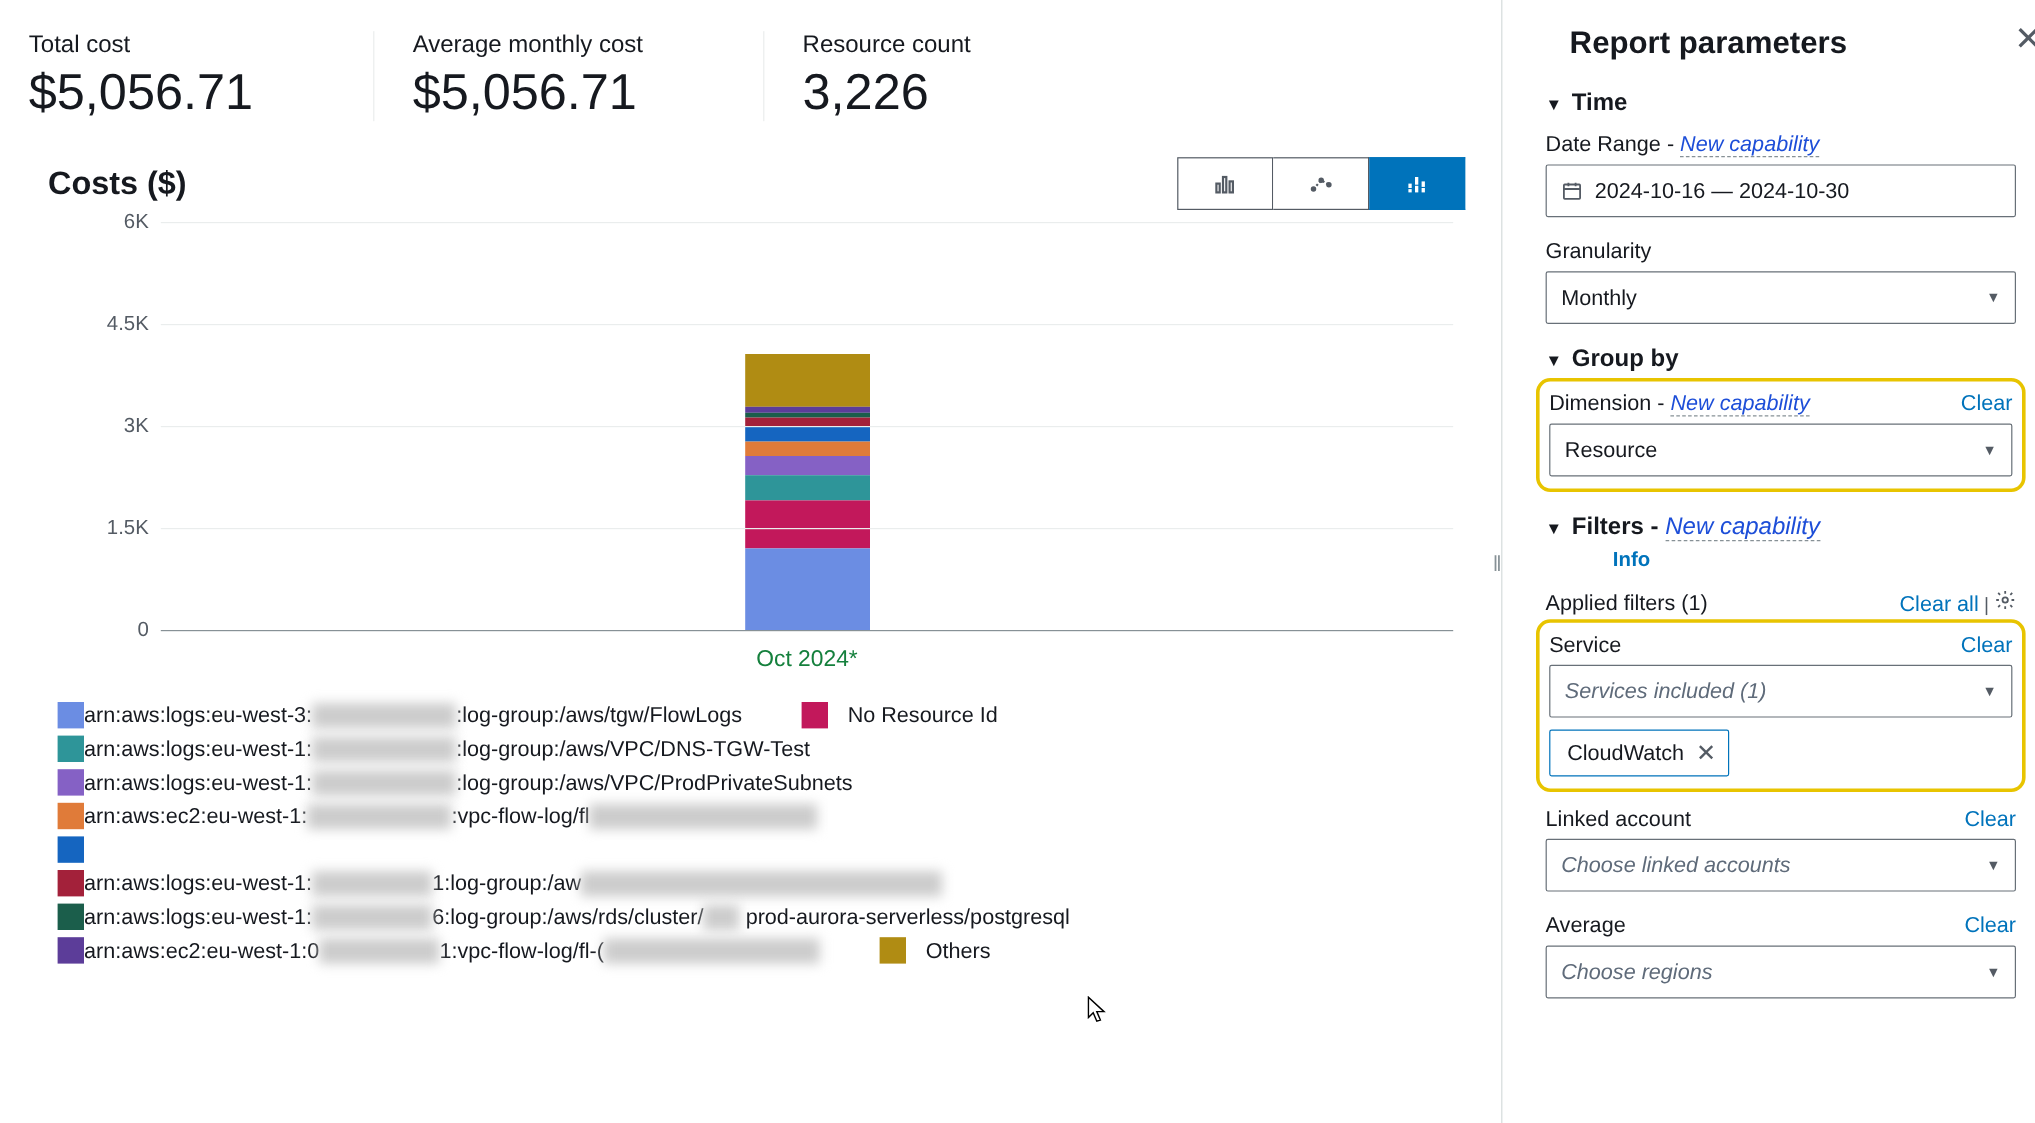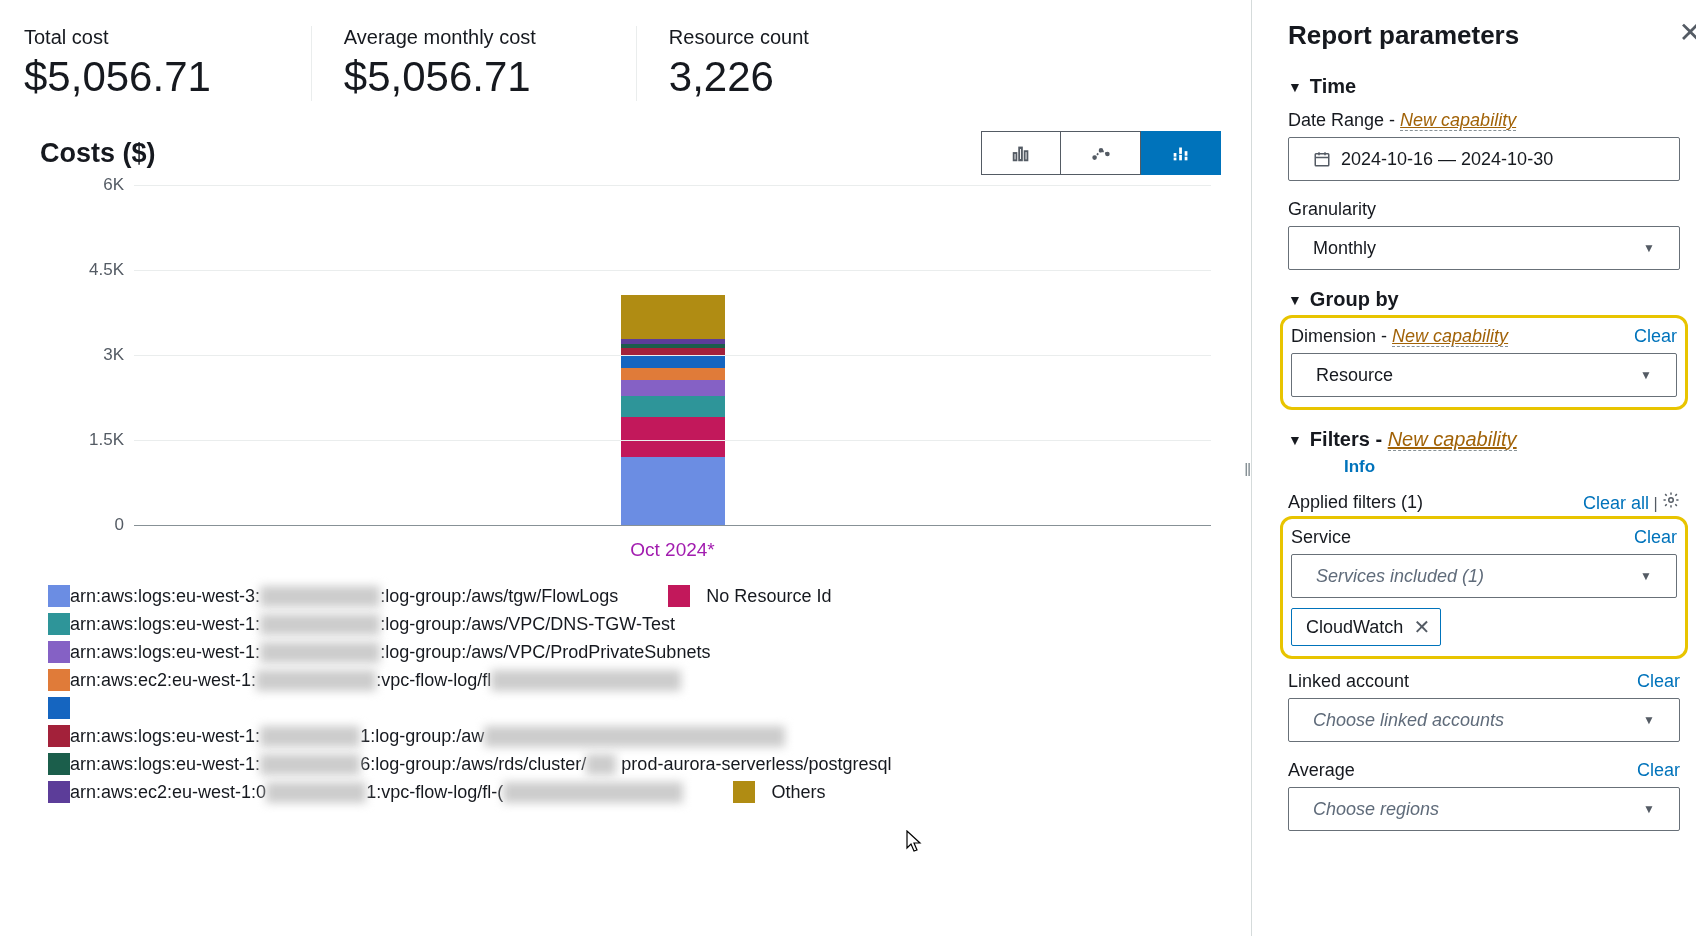--- a/index.html
+++ b/index.html
@@ -26,40 +26,40 @@
 
   
   .chart-area { position: relative; height: 380px; margin-left: 50px; margin-right: 10px; margin-bottom: 20px; }
   .y-axis { position: absolute; left: 0; top: 0; bottom: 40px; width: 60px; }
   .y-tick { position: absolute; right: 10px; font-size: 17px; color: #545b64; transform: translateY(-50%); }
   .plot { position: absolute; left: 60px; right: 0; top: 0; bottom: 40px; }
   .grid-line { position: absolute; left: 0; right: 0; height: 1px; background: #eaeded; }
   .baseline { background: #879196; }
   .stacked-bar { position: absolute; left: 50%; transform: translateX(-50%); width: 104px; bottom: 0; display: flex; flex-direction: column-reverse; }
   .seg { width: 100%; }
-  .x-label { position: absolute; left: 50%; transform: translateX(-50%); bottom: -36px; font-size: 19px; color: #a21caf; }
+  .x-label { position: absolute; left: 50%; transform: translateX(-50%); bottom: -36px; font-size: 19px; color: #15803d; }
 
   
   .legend { display: flex; flex-direction: column; gap: 6px; padding-left: 24px; font-size: 18px;}
   .legend-row { display: flex; align-items: center; }
   .swatch { width: 22px; height: 22px; flex-shrink: 0; }
   .legend-label { white-space: nowrap; }
   .blur-span { filter: blur(5px); display: inline-block; background: #ccc; color: transparent; user-select: none; }
   .legend-second { display: flex; align-items: center; gap: 16px; margin-left: 50px;}
 
   
-  .sb-title { font-size: 26px; font-weight: 700; margin-bottom: 24px; }
+  .sb-title { font-size: 26px; font-weight: 700; margin-bottom: 24px; margin-left: 20px; }
   .sb-close { position: absolute; right: -10px; top: 16px; font-size: 28px; color: #545b64; cursor: pointer; }
   .sb-section-head { display: flex; align-items: center; gap: 8px; font-size: 20px; font-weight: 700; margin-bottom: 12px; cursor: pointer; }
   .sb-section-head .tri { font-size: 14px; }
   .sb-label-row { display: flex; align-items: baseline; justify-content: space-between; margin-bottom: 6px; }
   .sb-label { font-size: 18px; }
-  .newcap { font-style: italic; color: #a16207; border-bottom: 1px dashed #879196; text-decoration: underline; }
+  .newcap { font-style: italic; color: #1d4ed8; border-bottom: 1px dashed #879196; }
   .sb-clear { color: #0073bb; font-size: 18px; cursor: pointer; }
-  .sb-input { width: 100%; height: 44px; border: 1px solid #687078; border-radius: 2px; padding: 0 24px; display: flex; align-items: center; justify-content: space-between; font-size: 18px; background: #fff; cursor: pointer; margin-bottom: 18px; }
+  .sb-input { width: 100%; height: 44px; border: 1px solid #687078; border-radius: 2px; padding: 0 12px; display: flex; align-items: center; justify-content: space-between; font-size: 18px; background: #fff; cursor: pointer; margin-bottom: 18px; }
   .sb-input .left { display: flex; align-items: center; gap: 10px; }
   .sb-input .placeholder { color: #5f6b7a; font-style: italic; }
   .sb-input .tri-dd { color: #545b64; font-size: 12px; }
   .highlight-box { border: 3px solid #e8c400; border-radius: 12px; padding: 8px 8px 10px 8px; margin: -8px -8px 10px -8px; }
   .chip { display: inline-flex; align-items: center; gap: 10px; border: 1px solid #0073bb; border-radius: 2px; padding: 6px 10px 6px 14px; font-size: 18px; color: #16191f; }
   .chip .x { color: #545b64; cursor: pointer; font-size: 20px; }
   .collapse-handle { position: absolute; left: -8px; top: 460px; color: #879196; font-size: 18px; letter-spacing: 2px; cursor: pointer; user-select:none;}
   .applied-row { display: flex; align-items: center; justify-content: space-between; margin-bottom: 10px; }
   .gear { width: 18px; height: 18px; display: inline-block; }
   .info-link { color: #0073bb; font-size: 17px; font-weight: 700; margin-left: 56px; margin-top: -6px; margin-bottom: 14px; display: block; cursor: pointer;}

